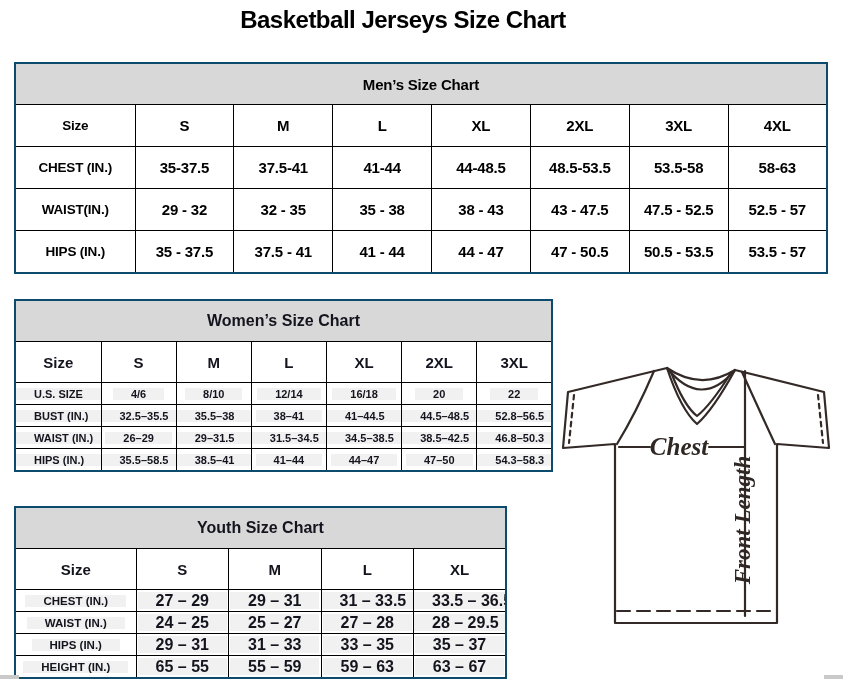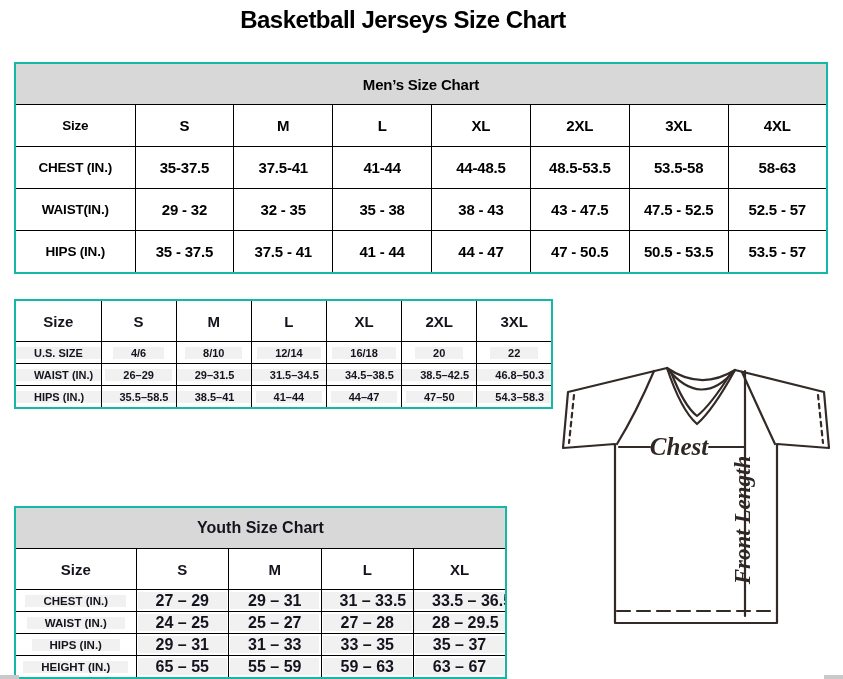--- a/index.html
+++ b/index.html
@@ -1,21 +1,21 @@
 <!DOCTYPE html>
 <html><head>
 <meta charset="utf-8">
 <style>
   html,body{margin:0;padding:0;background:#fff;}
   .page{position:relative;width:843px;height:679px;background:#fff;overflow:hidden;
         font-family:"Liberation Sans",sans-serif;color:#000;}
   .page-title{position:absolute;left:0;top:6px;width:806px;text-align:center;
         font-size:24px;font-weight:bold;letter-spacing:-0.5px;}
   table.chart{position:absolute;border-collapse:collapse;table-layout:fixed;
-        border:2px solid #14b8a6;background:#fff;}
+        border:2px solid #0c4a6e;background:#fff;}
   table.chart td{border:1px solid #000;text-align:center;vertical-align:middle;
         padding:0;font-weight:bold;overflow:hidden;white-space:nowrap;}
   td.tbl-title{background:#d8d8d8;font-size:16px;height:40px;}
   
   table.men{left:14px;top:62px;width:814px;}
   table.men td{font-size:15px;letter-spacing:-0.2px;}
   table.men tr.size-row td{height:41px;}
   table.men tr.data-row td{height:41px;}
   table.men td.lbl{font-size:13.5px;}
   
@@ -106,39 +106,51 @@
     <colgroup>
         <col style="width:86px">
         <col>
         <col>
         <col>
         <col>
         <col>
         <col>
       </colgroup>
     <tbody>
+        <tr>
+      <td class="tbl-title" colspan="7">Women’s Size Chart</td>
+    </tr>
     <tr class="size-row">
       <td class="lbl">Size</td>
       <td>S</td>
       <td>M</td>
       <td>L</td>
       <td>XL</td>
       <td>2XL</td>
       <td>3XL</td>
     </tr>
     <tr class="data-row">
       <td class="lbl small"><span class="hl">U.S. SIZE</span></td>
       <td><span class="hl">4/6</span></td>
       <td><span class="hl">8/10</span></td>
       <td><span class="hl">12/14</span></td>
       <td><span class="hl">16/18</span></td>
       <td><span class="hl">20</span></td>
       <td><span class="hl">22</span></td>
     </tr>
     <tr class="data-row">
+      <td class="lbl small"><span class="hl">BUST (IN.)</span></td>
+      <td><span class="hl">32.5–35.5</span></td>
+      <td><span class="hl">35.5–38</span></td>
+      <td><span class="hl">38–41</span></td>
+      <td><span class="hl">41–44.5</span></td>
+      <td><span class="hl">44.5–48.5</span></td>
+      <td><span class="hl">52.8–56.5</span></td>
+    </tr>
+    <tr class="data-row">
       <td class="lbl small"><span class="hl">WAIST (IN.)</span></td>
       <td><span class="hl">26–29</span></td>
       <td><span class="hl">29–31.5</span></td>
       <td><span class="hl">31.5–34.5</span></td>
       <td><span class="hl">34.5–38.5</span></td>
       <td><span class="hl">38.5–42.5</span></td>
       <td><span class="hl">46.8–50.3</span></td>
     </tr>
     <tr class="data-row">
       <td class="lbl small"><span class="hl">HIPS (IN.)</span></td>

